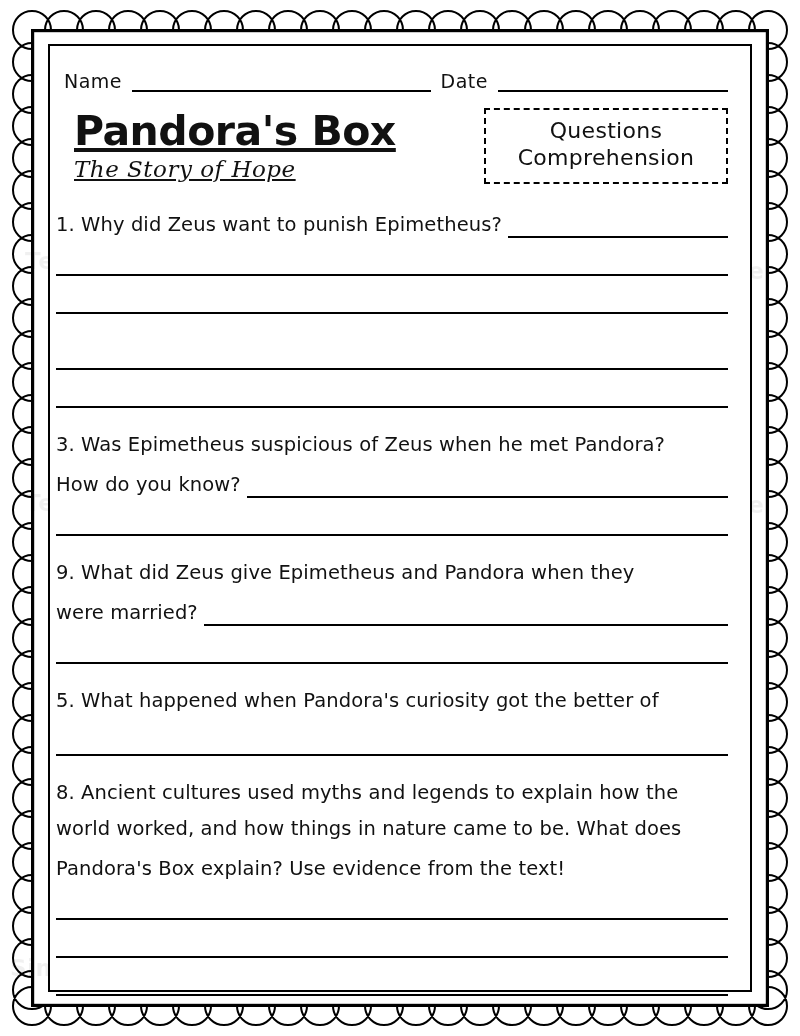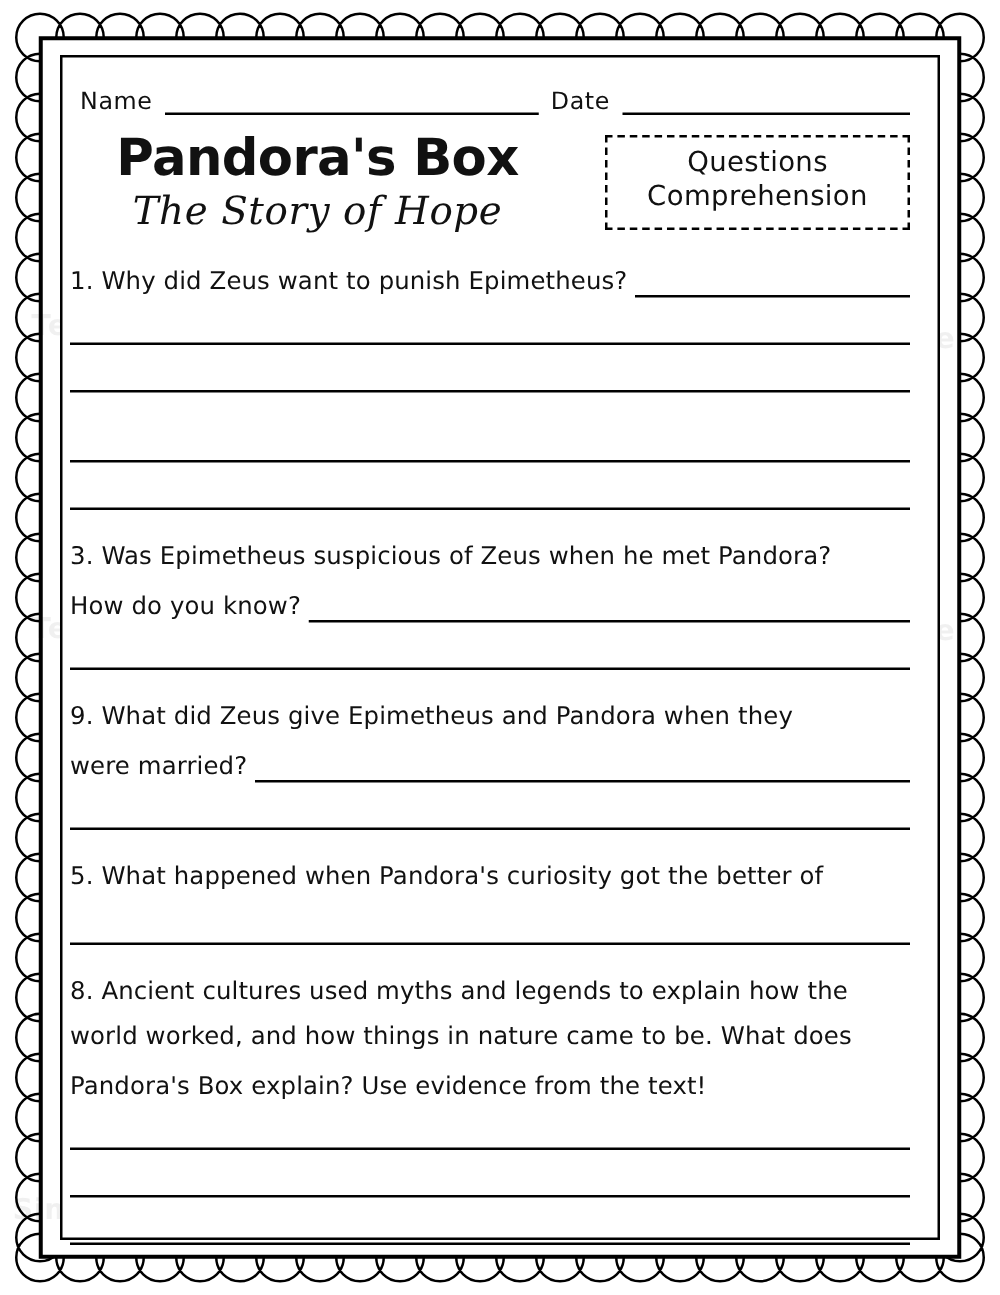--- a/index.html
+++ b/index.html
@@ -78,34 +78,35 @@
   
   .titlerow {
     display: flex;
     align-items: center;
     justify-content: space-between;
     margin: 6px 0 0 0;
     height: 96px;
   }
   .title-left {
     padding-left: 18px;
-    text-align: center;
+    text-align: left;
     width: 360px;
+    text-decoration: underline;
   }
   .main-title {
     font-family: "DejaVu Sans", sans-serif;
     font-size: 41px;
     font-weight: 600;
     letter-spacing: -0.5px;
     line-height: 1.05;
   }
   .sub-title {
     font-family: "DejaVu Serif", serif;
     font-style: italic;
-    font-size: 31px;
+    font-size: 23px;
     letter-spacing: 0.5px;
     margin-top: 2px;
   }
   .boxed {
     width: 244px;
     border: 2px dashed #000;
     text-align: center;
     padding: 8px 4px 10px 4px;
     font-size: 22px;
     line-height: 1.22;

